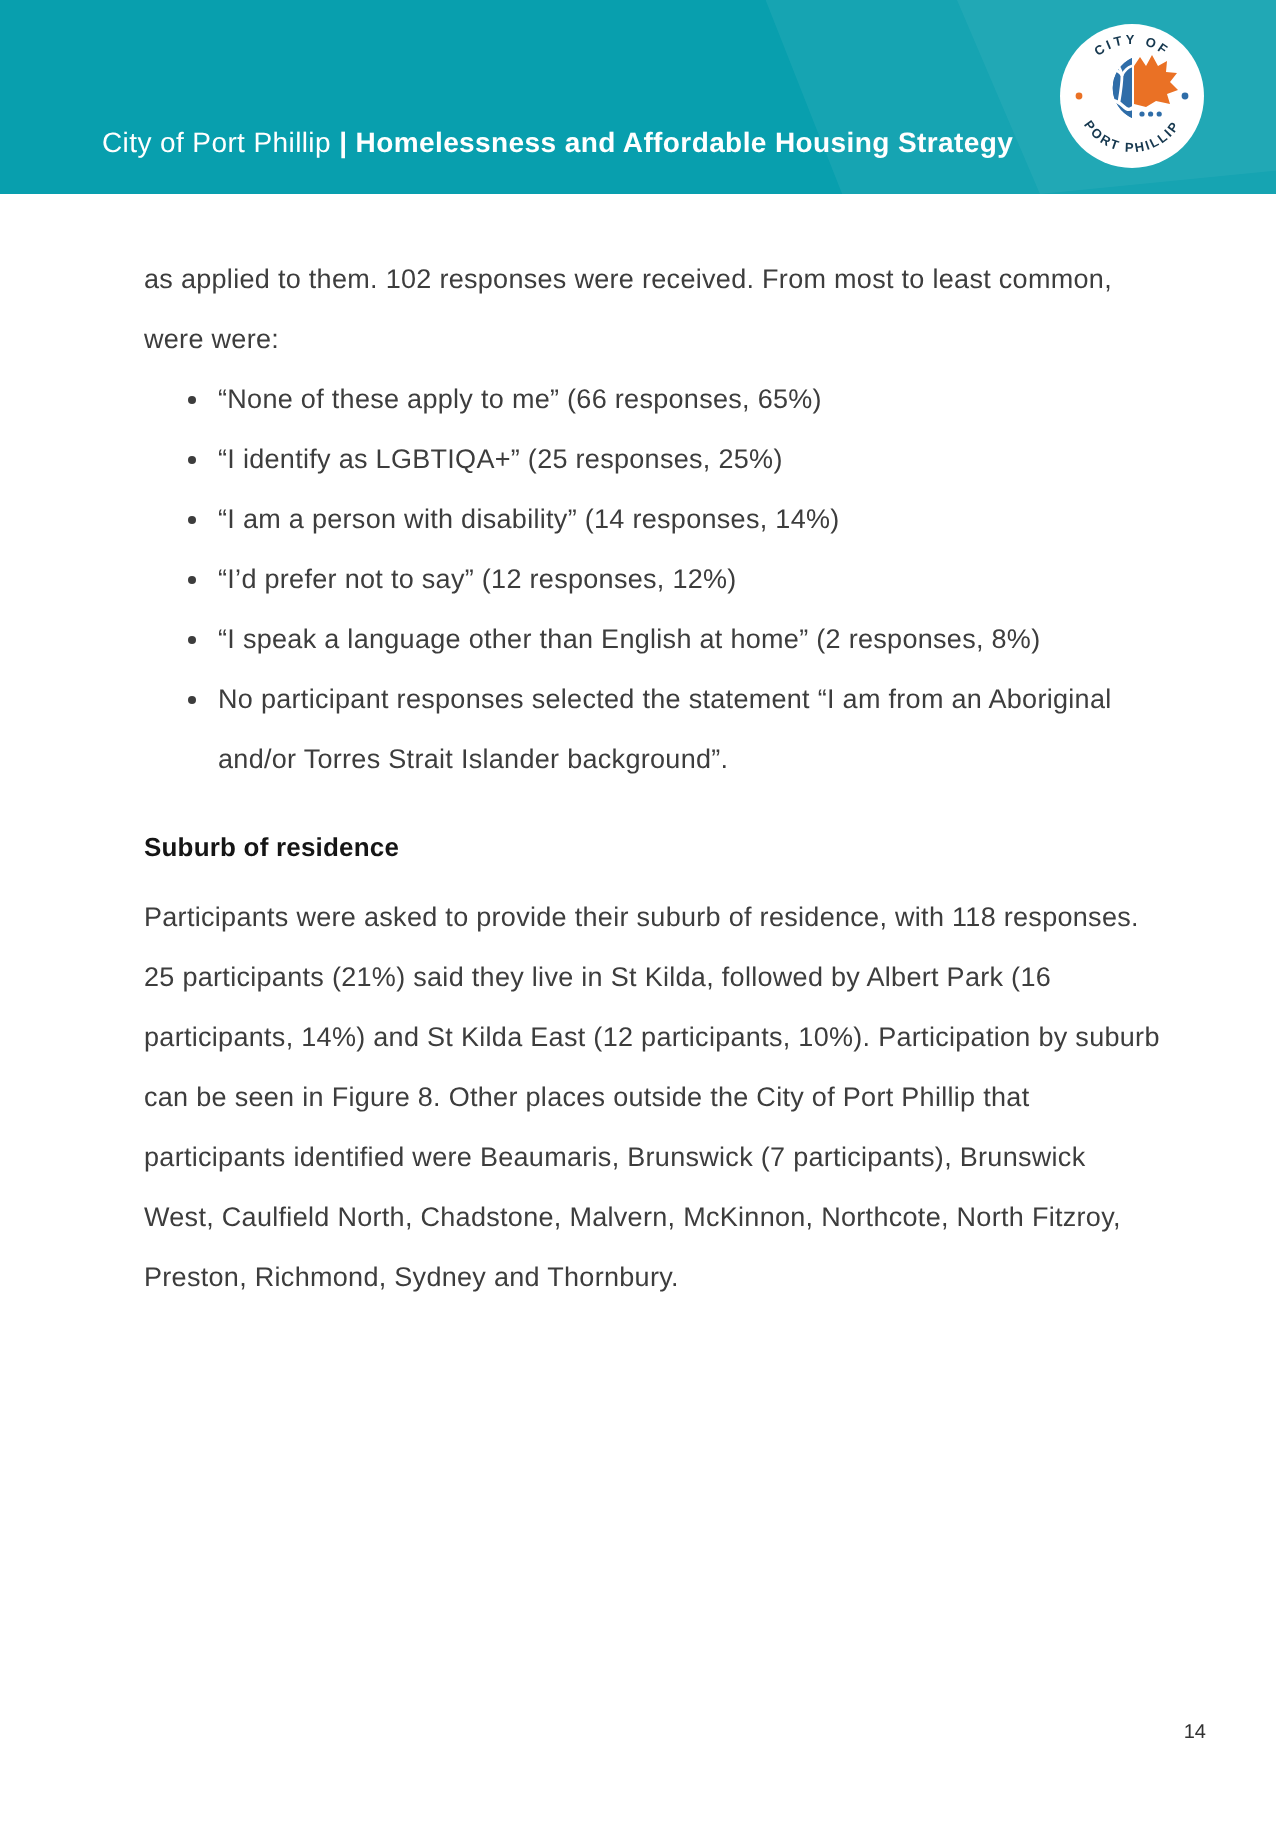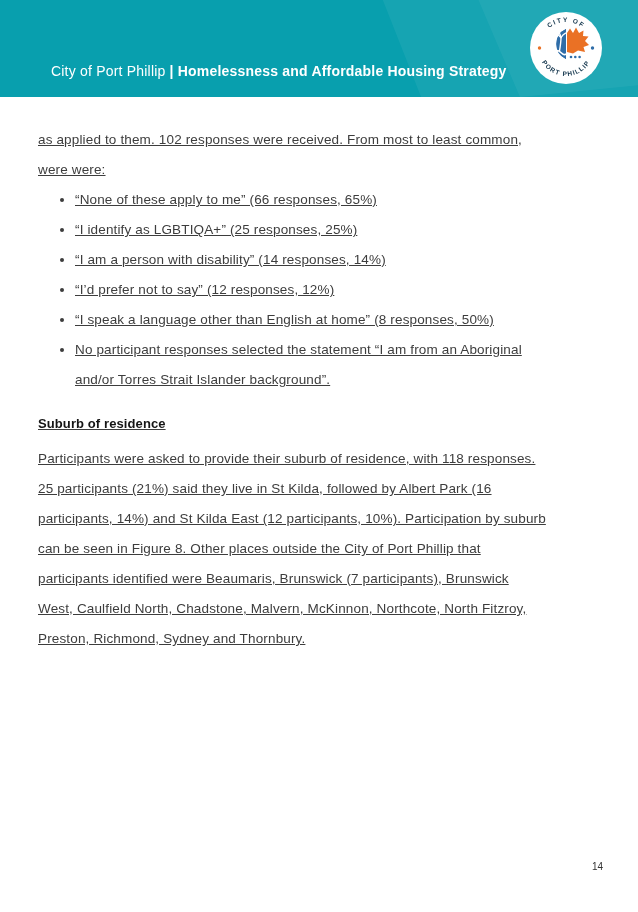--- a/index.html
+++ b/index.html
@@ -46,25 +46,24 @@
   .header-title .bold { font-weight: bold; }
   .logo {
     position: absolute;
     top: 12px;
     right: 36px;
     width: 72px;
     height: 72px;
   }
   
   .content {
-    padding: 28px 51px 0 38px;
+    padding: 28px 51px 0 72px;
     font-size: 13.5px;
     line-height: 30px;
     letter-spacing: 0.15px;
-    text-decoration: underline;
   }
   .line { display: block; white-space: nowrap; }
   ul.bullets { list-style: none; }
   ul.bullets li { position: relative; padding-left: 37px; }
   ul.bullets li .dot {
     position: absolute;
     left: 22px;
     top: 13px;
     width: 4px;
     height: 4px;
@@ -160,21 +159,21 @@
       <li>
         <span class="dot"></span>
         <span class="line">“I am a person with disability” (14 responses, 14%)</span>
       </li>
       <li>
         <span class="dot"></span>
         <span class="line">“I’d prefer not to say” (12 responses, 12%)</span>
       </li>
       <li>
         <span class="dot"></span>
-        <span class="line">“I speak a language other than English at home” (8 responses, 50%)</span>
+        <span class="line">“I speak a language other than English at home” (2 responses, 8%)</span>
       </li>
       <li>
         <span class="dot"></span>
         <span class="line">No participant responses selected the statement “I am from an Aboriginal</span>
         <span class="line">and/or Torres Strait Islander background”.</span>
       </li>
     </ul>
 
     <h2 class="section-heading">Suburb of residence</h2>
 

